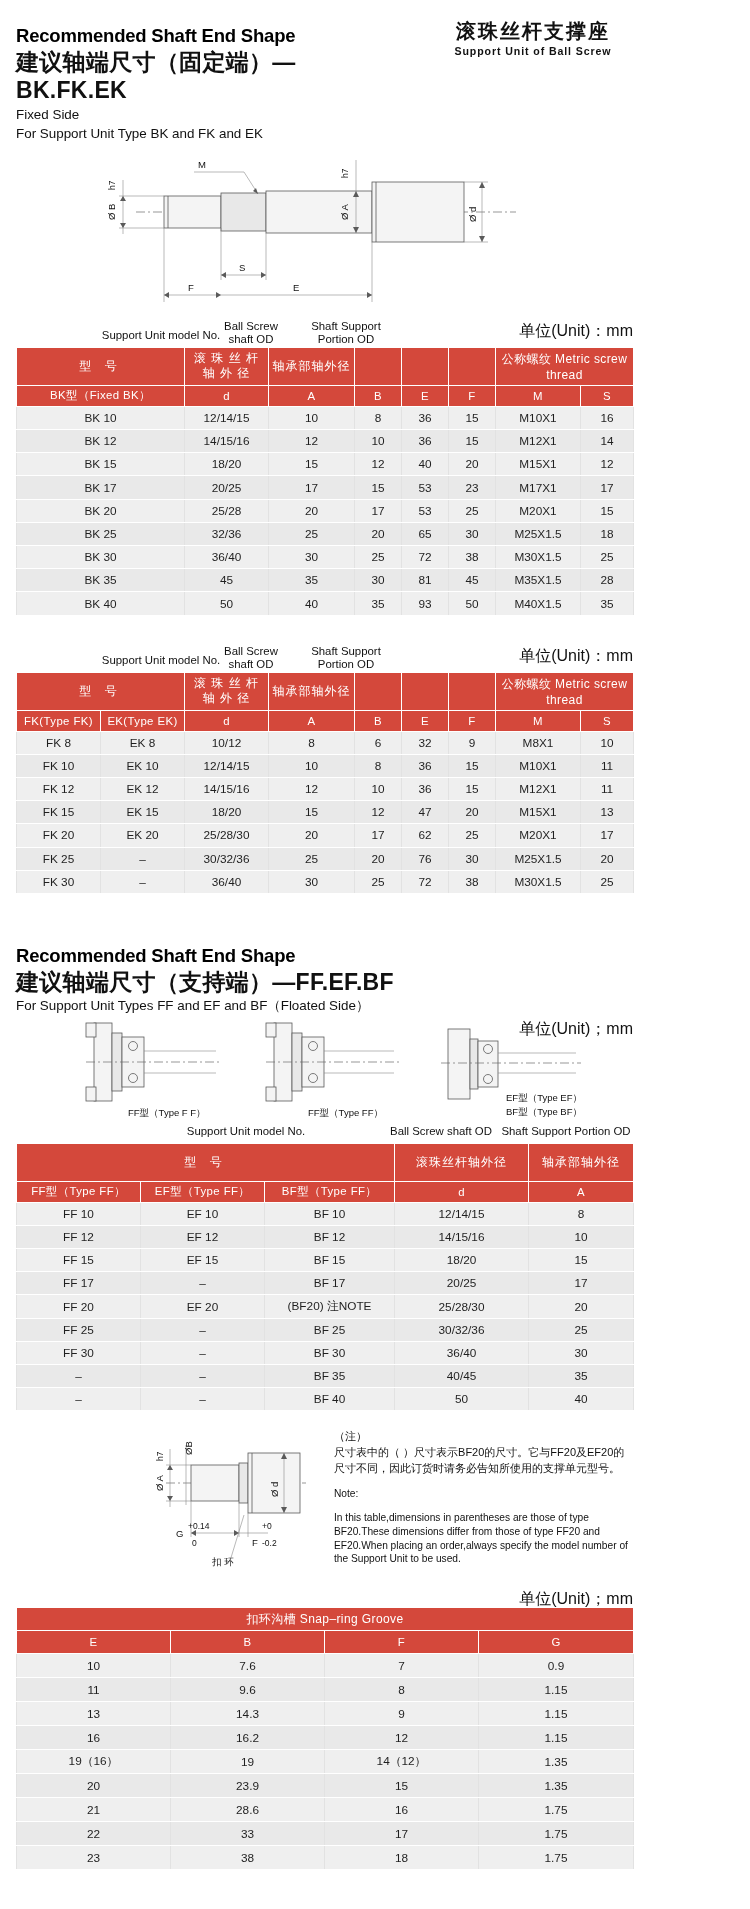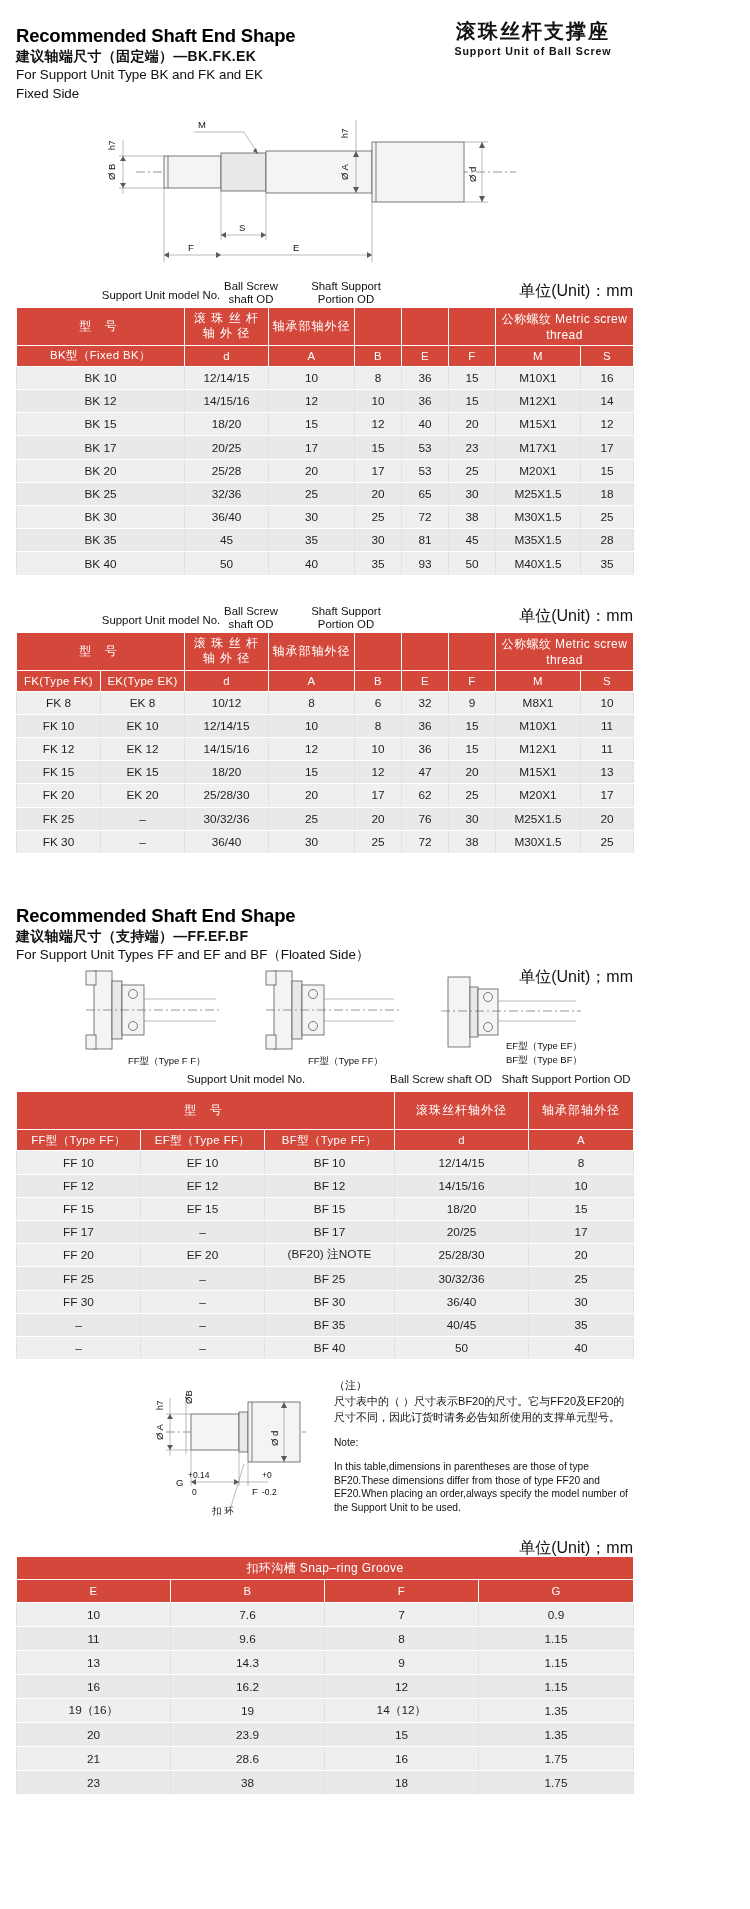--- a/index.html
+++ b/index.html
@@ -12,21 +12,21 @@
   .page { width: 750px; min-height: 1909px; position: relative; background:#fff; padding: 0; }
   .inner { width: 617px; margin: 0 0 0 16px; position: relative; }
 
   
   .head-row { display: flex; justify-content: space-between; align-items: flex-start; padding-top: 14px; }
   .head-left { width: 380px; }
   .title-en {
     font-size: 18.5px; font-weight: bold; letter-spacing: -0.2px; line-height: 1.12; color:#000000;margin-top:12px;
   }
   .title-cn {
-    font-size: 14px; font-weight: bold; line-height: 1.25; color:#111; margin-top: 1px;
+    font-size: 23px; font-weight: bold; line-height: 1.25; color:#111; margin-top: 1px;
     letter-spacing: 0.3px;
   }
   .title-sub { font-size: 13.4px; line-height: 1.22; color:#111; margin-top: 2px; }
   .head-right { width: 200px; text-align: center; padding-top: 4px; }
   .brand-cn { font-size: 20px; font-weight: bold; letter-spacing: 2px; color:#111; }
   .brand-en { font-size: 10.6px; font-weight: bold; letter-spacing: 0.9px; color:#111; margin-top: 0; }
   .dwg1-wrap { height: 175px; position: relative; }
   .dwg2-wrap { height: 108px; position: relative; }
 
   
@@ -93,22 +93,22 @@
 </head>
 <body>
 
 <div class="page">
 <div class="inner">
 
   <div class="head-row">
     <div class="head-left">
       <div class="title-en">Recommended Shaft End Shape</div>
       <div class="title-cn">建议轴端尺寸（固定端）—BK.FK.EK</div>
+      <div class="title-sub">Fixed Side</div>
       <div class="title-sub">For Support Unit Type BK and FK and EK</div>
-      <div class="title-sub">Fixed Side</div>
     </div>
     <div class="head-right">
       <div class="brand-cn">滚珠丝杆支撑座</div>
       <div class="brand-en">Support Unit of Ball Screw</div>
     </div>
   </div>
 
   <div class="dwg1-wrap">
     <svg width="617" height="175" viewBox="0 0 617 175">
 
@@ -701,20 +701,26 @@
             <td>15</td>
             <td>1.35</td>
           </tr>
       <tr>
             <td>21</td>
             <td>28.6</td>
             <td>16</td>
             <td>1.75</td>
           </tr>
       <tr>
+            <td>22</td>
+            <td>33</td>
+            <td>17</td>
+            <td>1.75</td>
+          </tr>
+      <tr>
             <td>23</td>
             <td>38</td>
             <td>18</td>
             <td>1.75</td>
           </tr>
     </tbody>
   </table>
 
   <div style="height:28px"></div>
 </div>

